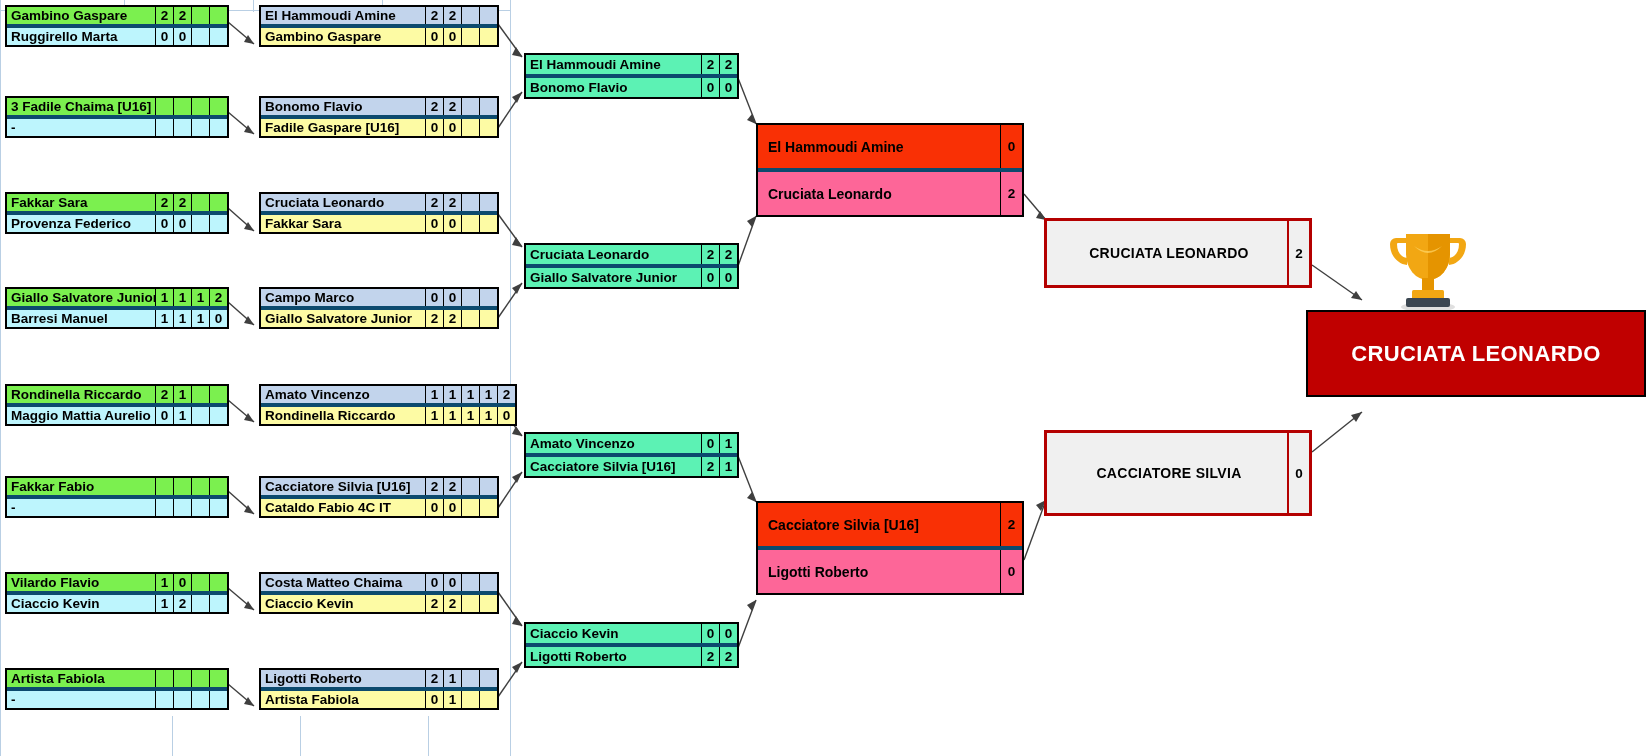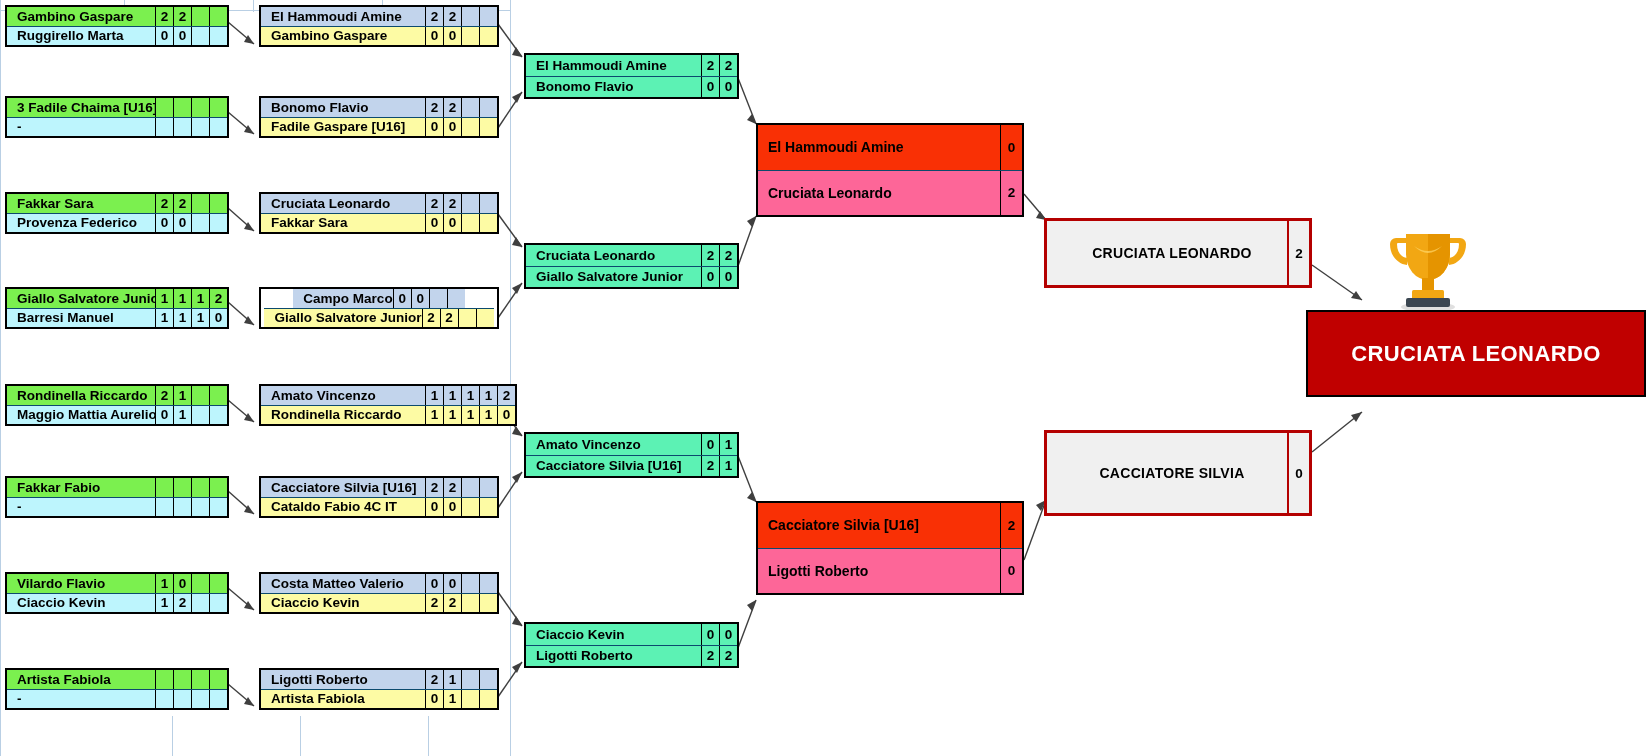--- a/index.html
+++ b/index.html
@@ -38,27 +38,27 @@
     display: flex;
     flex-direction: column;
   }
   .row {
     display: flex;
     flex: 1 1 0;
     align-items: stretch;
     min-height: 0;
   }
   .row + .row {
-    border-top: 1px solid #0c4a6e;
+    border-top: 4px solid #0c4a6e;
   }
   .nm {
     flex: 1 1 auto;
     display: flex;
     align-items: center;
-    padding-left: 10px;
+    padding-left: 4px;
     font-weight: bold;
     font-size: 13.5px;
     color: #000000;
     white-space: nowrap;
     overflow: hidden;
     box-sizing: border-box;
   }
   .sc {
     width: 18px;
     flex: 0 0 18px;
@@ -395,21 +395,21 @@
     </div>
     <div class="row">
       <div class="nm">Fakkar Sara</div>
       <div class="sc">0</div>
       <div class="sc">0</div>
       <div class="sc"></div>
       <div class="sc"></div>
     </div>
   </div>
 
-  <div class="match r2" style="left:259px; top:287px; width:240px; height:42px;align-items:center;">
+  <div class="match r2" style="left:259px; top:287px; width:240px; height:42px;">
     <div class="row">
       <div class="nm">Campo Marco</div>
       <div class="sc">0</div>
       <div class="sc">0</div>
       <div class="sc"></div>
       <div class="sc"></div>
     </div>
     <div class="row">
       <div class="nm">Giallo Salvatore Junior</div>
       <div class="sc">2</div>
@@ -450,21 +450,21 @@
       <div class="nm">Cataldo Fabio 4C IT</div>
       <div class="sc">0</div>
       <div class="sc">0</div>
       <div class="sc"></div>
       <div class="sc"></div>
     </div>
   </div>
 
   <div class="match r2" style="left:259px; top:572px; width:240px; height:42px;">
     <div class="row">
-      <div class="nm">Costa Matteo Valerio</div>
+      <div class="nm">Costa Matteo Chaima</div>
       <div class="sc">0</div>
       <div class="sc">0</div>
       <div class="sc"></div>
       <div class="sc"></div>
     </div>
     <div class="row">
       <div class="nm">Ciaccio Kevin</div>
       <div class="sc">2</div>
       <div class="sc">2</div>
       <div class="sc"></div>

